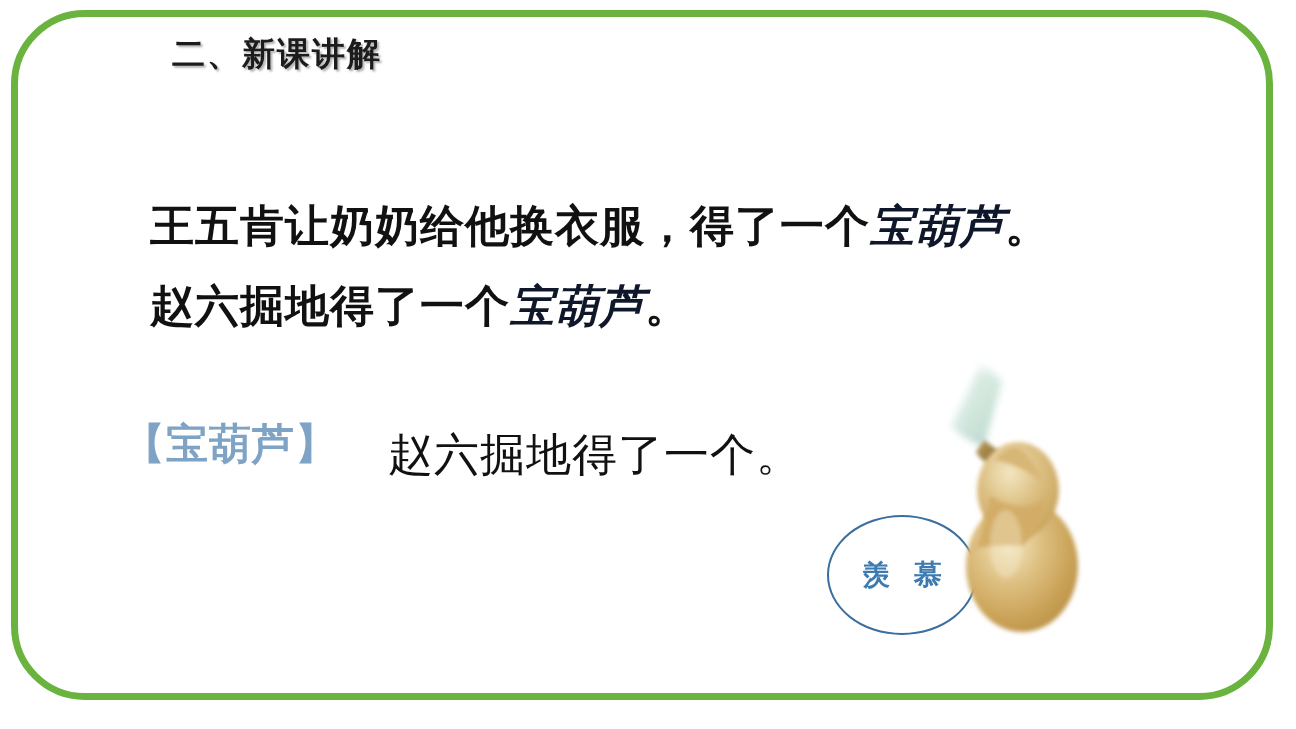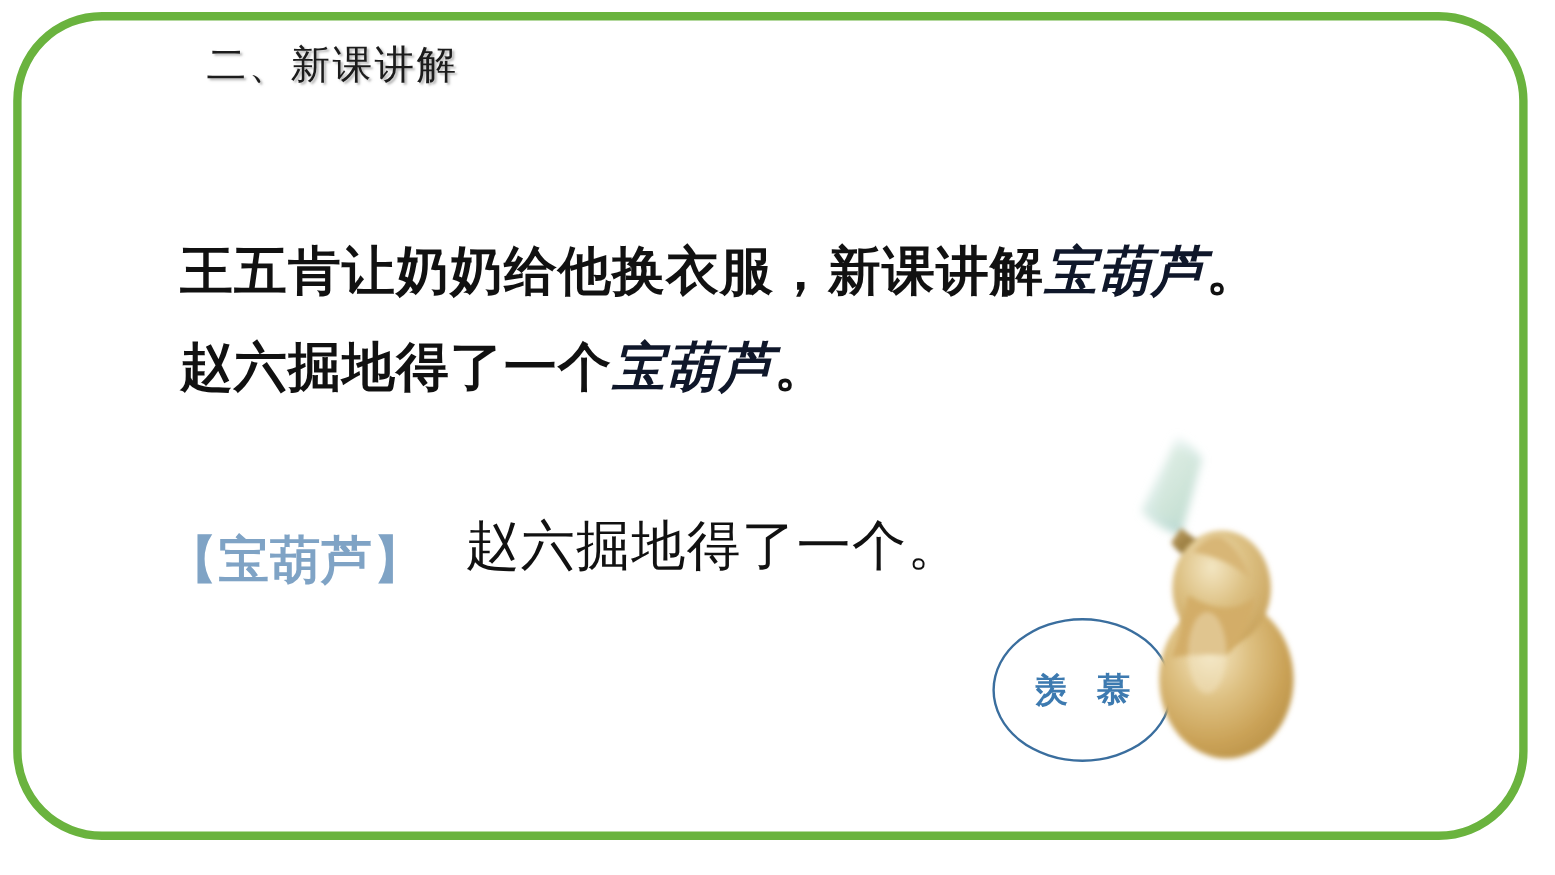--- a/index.html
+++ b/index.html
@@ -34,21 +34,21 @@
     pointer-events: none;
   }
 
   
   #heading {
     position: absolute;
     left: 172px;
     top: 32px;
     font-family: "DejaVu Sans", "Liberation Sans", sans-serif;
     font-size: 33px;
-    font-weight: 400;
+    font-weight: 700;
     color: #1c1c1c;
     letter-spacing: 2px;
     text-shadow: 2px 2px 2px rgba(120,120,120,0.55);
     white-space: nowrap;
   }
 
   
   .sentence {
     position: absolute;
     left: 150px;
@@ -60,30 +60,29 @@
     white-space: nowrap;
     line-height: 1;
   }
   #sentence-1 { top: 205px; }
   #sentence-2 { top: 285px; }
   .hl-red { color: #0f172a; font-style: italic; }
 
   
   #vocab-term {
     position: absolute;
-    left: 139px;
+    left: 123px;
     top: 423px;
     font-family: "Liberation Serif", "DejaVu Serif", serif;
     font-size: 42px;
     font-weight: 600;
     color: #7fa3c5;
     letter-spacing: 1px;
     white-space: nowrap;
     line-height: 1;
-    margin-top: 24px;
   }
   #vocab-def {
     position: absolute;
     left: 388px;
     top: 424px;
     font-family: "Liberation Serif", "DejaVu Serif", serif;
     font-size: 45px;
     font-weight: 500;
     color: #111111;
     letter-spacing: 1px;
@@ -133,21 +132,21 @@
 </head>
 <body>
 
 <div id="slide">
 
   <div id="frame"></div>
 
   <div id="heading">二、新课讲解</div>
 
   <div class="sentence" id="sentence-1">
-    <span>王五肯让奶奶给他换衣服，新课讲解</span><span class="hl-red">宝葫芦</span><span>。</span>
+    <span>王五肯让奶奶给他换衣服，得了一个</span><span class="hl-red">宝葫芦</span><span>。</span>
   </div>
 
   <div class="sentence" id="sentence-2">
     <span>赵六掘地得了一个</span><span class="hl-red">宝葫芦</span><span>。</span>
   </div>
 
   <div id="vocab-term">【宝葫芦】</div>
 
   <div id="vocab-def">
     <span class="def-line">赵六掘地得了一个。</span>

